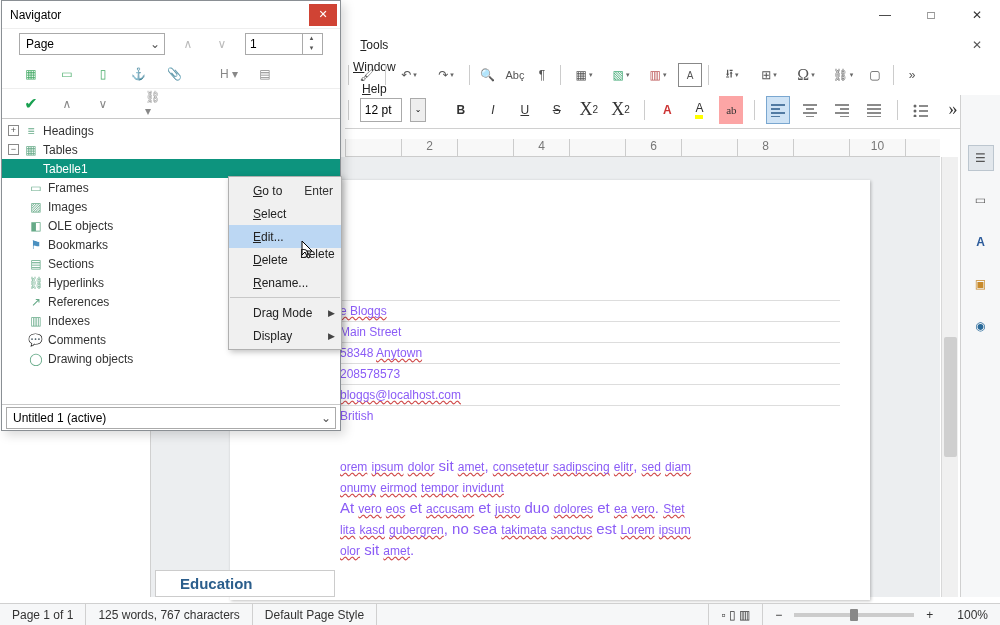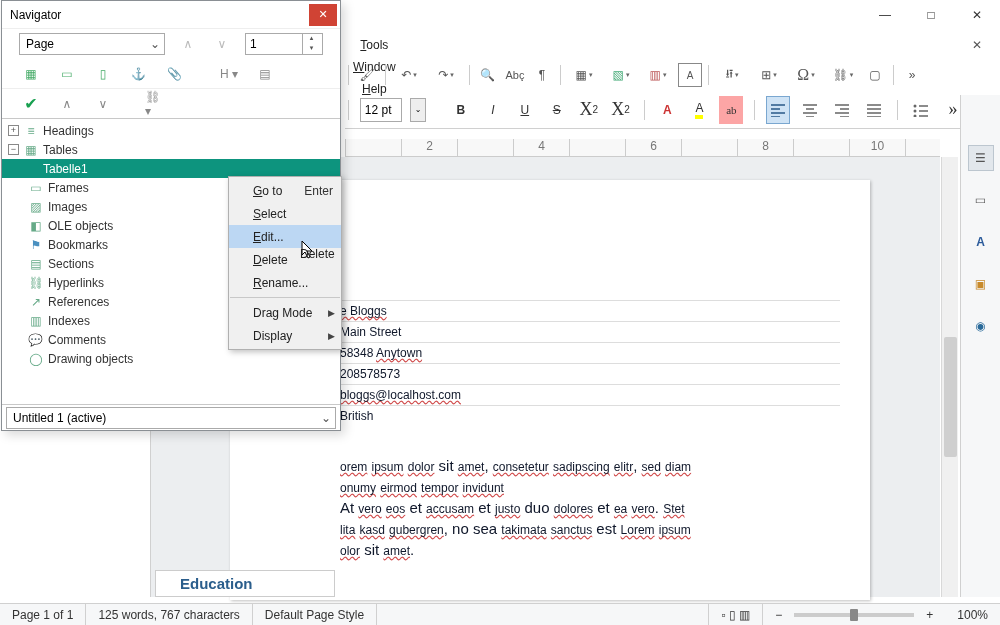--- a/index.html
+++ b/index.html
@@ -30,21 +30,21 @@
 .fmt-btn.active { background: #cfe3f5; border: 1px solid #7aa7d0; }
 .fmt-btn sup, .fmt-btn sub { font-size: 10px; }
 
 
 .ruler { position: absolute; top: 139px; left: 345px; right: 60px; height: 18px; background: #f8f8f8; border-bottom: 1px solid #ccc; display:flex; overflow:hidden; color:#777; font-size:9px; }
 .ruler span { flex:0 0 56px; text-align:center; border-left:1px solid #ccc; }
 
 
 .doc-bg { position: absolute; top: 157px; left: 150px; right: 60px; bottom: 28px; background: #eceef0; border-left:1px solid #d0d0d0; }
 .doc-page { position: absolute; top: 180px; left: 230px; width: 640px; height: 420px; background: #fff; box-shadow: 1px 1px 3px rgba(0,0,0,.25); }
-.doc-content { padding: 120px 30px 0 110px; font-family: "Times New Roman", serif; font-size: 15px; color: #0f172a; }
+.doc-content { padding: 120px 30px 0 110px; font-family: "Times New Roman", serif; font-size: 15px; color: #8b5cf6; }
 .doc-row { border-top: 1px solid #ddd; padding: 1px 0; line-height: 18px; }
 .doc-row:last-child { border-bottom: 1px solid #ddd; }
 .profile { margin-top: 30px; font-size: 15px; line-height: 19px; }
 .edu-head { position: absolute; bottom: 28px; left: 155px; width: 180px; background: #fff; border: 1px solid #ccc; padding: 4px 24px; color: #2b5e8c; font-weight: bold; font-size: 15px; }
 .wavy { text-decoration: underline wavy #d04a4a; text-decoration-skip-ink: none; }
 
 
 .vscroll { position: absolute; top: 157px; right: 42px; bottom: 28px; width: 17px; background: #f0f0f0; border-left: 1px solid #d8d8d8; }
 .vscroll .thumb { position: absolute; top: 180px; left: 2px; width: 13px; height: 120px; background: #cfcfcf; border-radius: 2px; }
 .sidepanel { position: absolute; top: 95px; right: 0; bottom: 28px; width: 40px; background: #f6f7f8; border-left: 1px solid #d0d0d0; display:flex; flex-direction:column; align-items:center; padding-top:50px; gap:16px; color:#555; }

